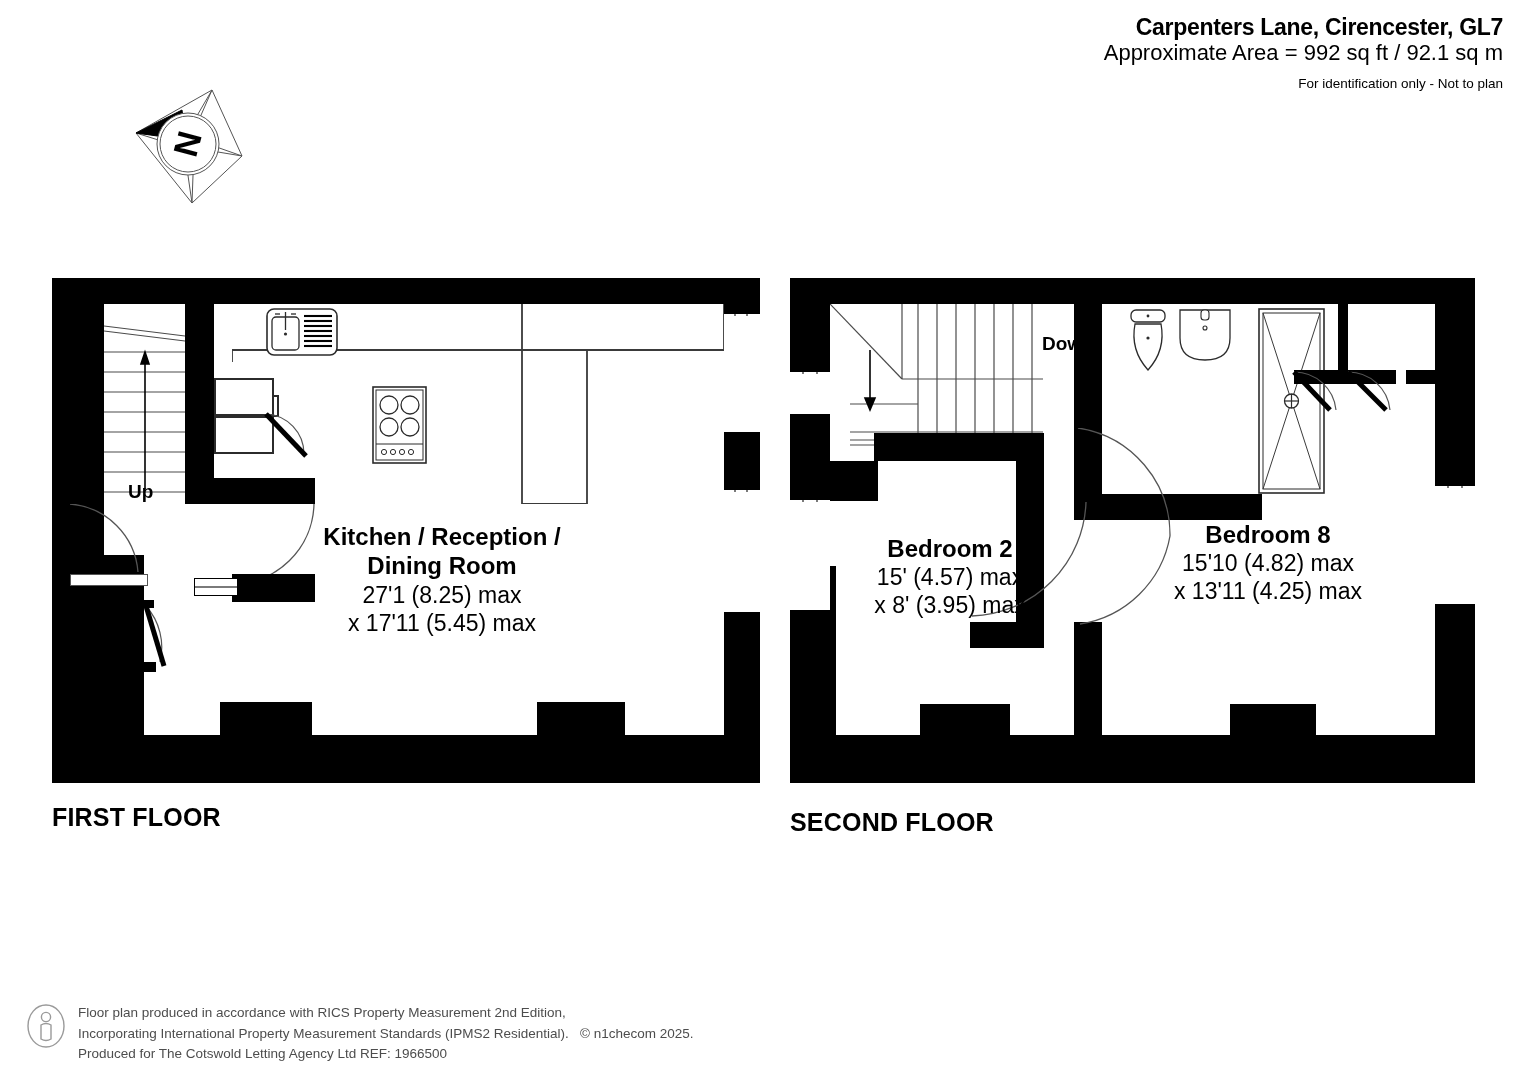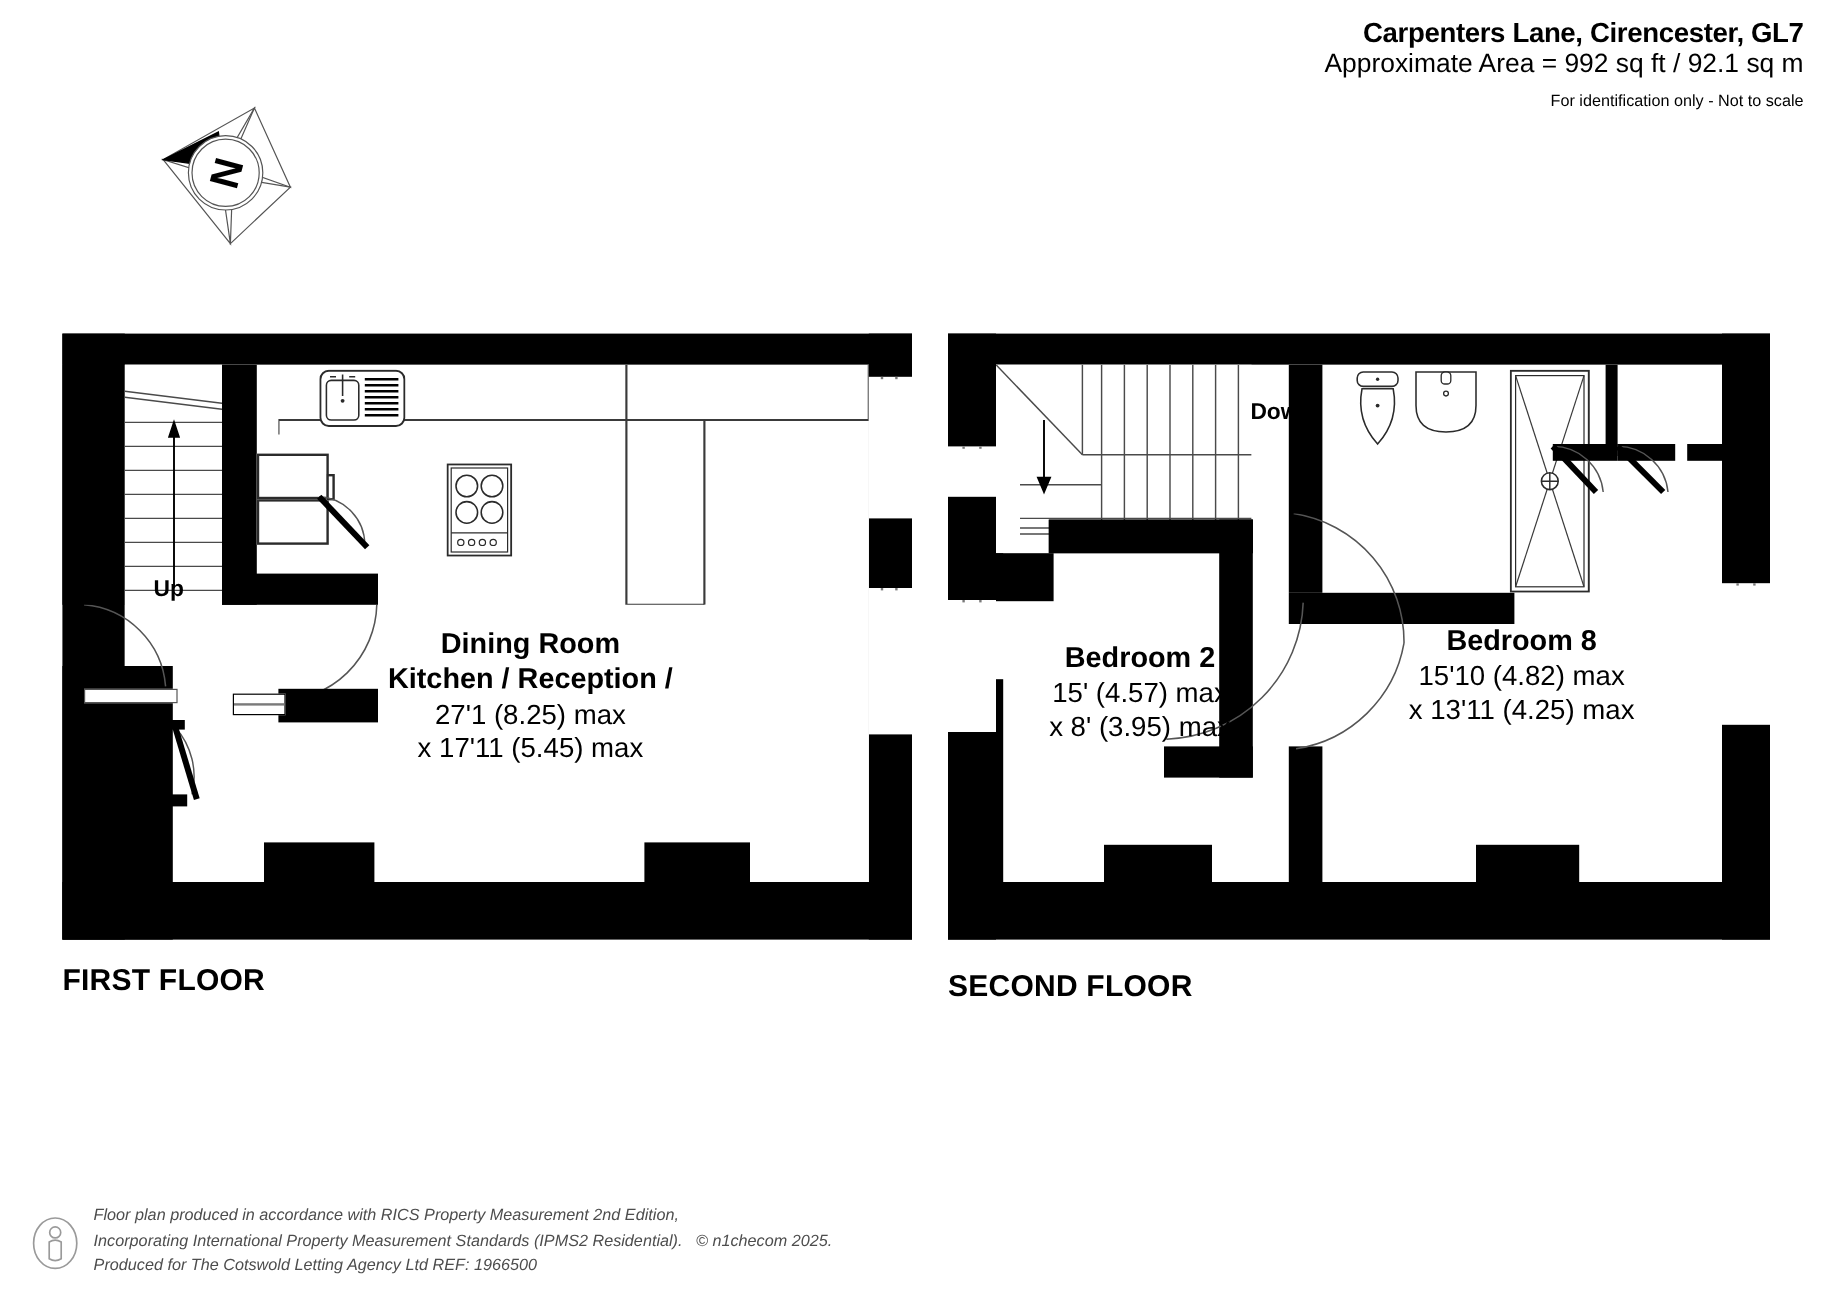--- a/index.html
+++ b/index.html
@@ -30,33 +30,33 @@
   .win{position:absolute;background:#fff;box-sizing:border-box;}
   .win i{position:absolute;left:0;right:0;height:1.5px;background:#7a7a7a;}
   .winv i{position:absolute;top:0;bottom:0;width:1.5px;background:#7a7a7a;}
   .label{position:absolute;text-align:center;line-height:1.22;}
   .rname{font-size:24px;font-weight:bold;white-space:nowrap;}
   .rdim{font-size:23px;white-space:nowrap;}
   .floorname{position:absolute;font-size:25px;font-weight:bold;letter-spacing:0.2px;}
   .smalltxt{position:absolute;font-size:19px;font-weight:bold;}
 
   
-  #footer{position:absolute;left:26px;bottom:16px;display:flex;align-items:flex-end;gap:12px;font-style:italic;}
+  #footer{position:absolute;left:26px;bottom:16px;display:flex;align-items:flex-start;gap:12px;}
   #footer .ftxt{font-size:13.5px;line-height:1.5;color:#4d4d4d;}
   .nm{position:relative;}
 </style>
 </head>
 <body>
 
 <div class="root">
 
   <div id="header">
     <div id="title">Carpenters Lane, Cirencester, GL7</div>
     <div id="area">Approximate Area = 992 sq ft / 92.1 sq m</div>
-    <div id="notice">For identification only - Not to scale</div>
+    <div id="notice">For identification only - Not to plan</div>
   </div>
 
   <div id="compass">
     <svg width="130" height="130" viewBox="0 0 130 130">
       <g fill="none" stroke="#555" stroke-width="1">
         <path d="M88 12 L67 60 L118 78 Z"></path>
         <path d="M118 78 L70 70 L68 125 Z"></path>
         <path d="M68 125 L60 70 L12 55 Z"></path>
         <path d="M12 55 L60 60 L88 12 Z"></path>
       </g>
@@ -198,22 +198,22 @@
     <div class="win winv" style="left:672px;top:36px;width:36px;height:118px;">
       <i style="left:10px"></i>
         <i style="left:22px"></i>
     </div>
     <div class="win winv" style="left:672px;top:212px;width:36px;height:122px;">
       <i style="left:10px"></i>
         <i style="left:22px"></i>
     </div>
 
     <div class="label" style="left:180px;top:244px;width:420px;">
+      <div class="rname">Kitchen / Reception /</div>
       <div class="rname">Dining Room</div>
-      <div class="rname">Kitchen / Reception /</div>
       <div class="rdim">27'1 (8.25) max</div>
       <div class="rdim">x 17'11 (5.45) max</div>
     </div>
   </div>
 
   <div class="floorname" style="left:52px;top:803px;">FIRST FLOOR</div>
 
   <div class="plan" id="plan-second" style="left:790px;top:278px;width:685px;height:505px;">
 
     <div class="wall" style="left:0;top:0;width:685px;height:26px;"></div>

